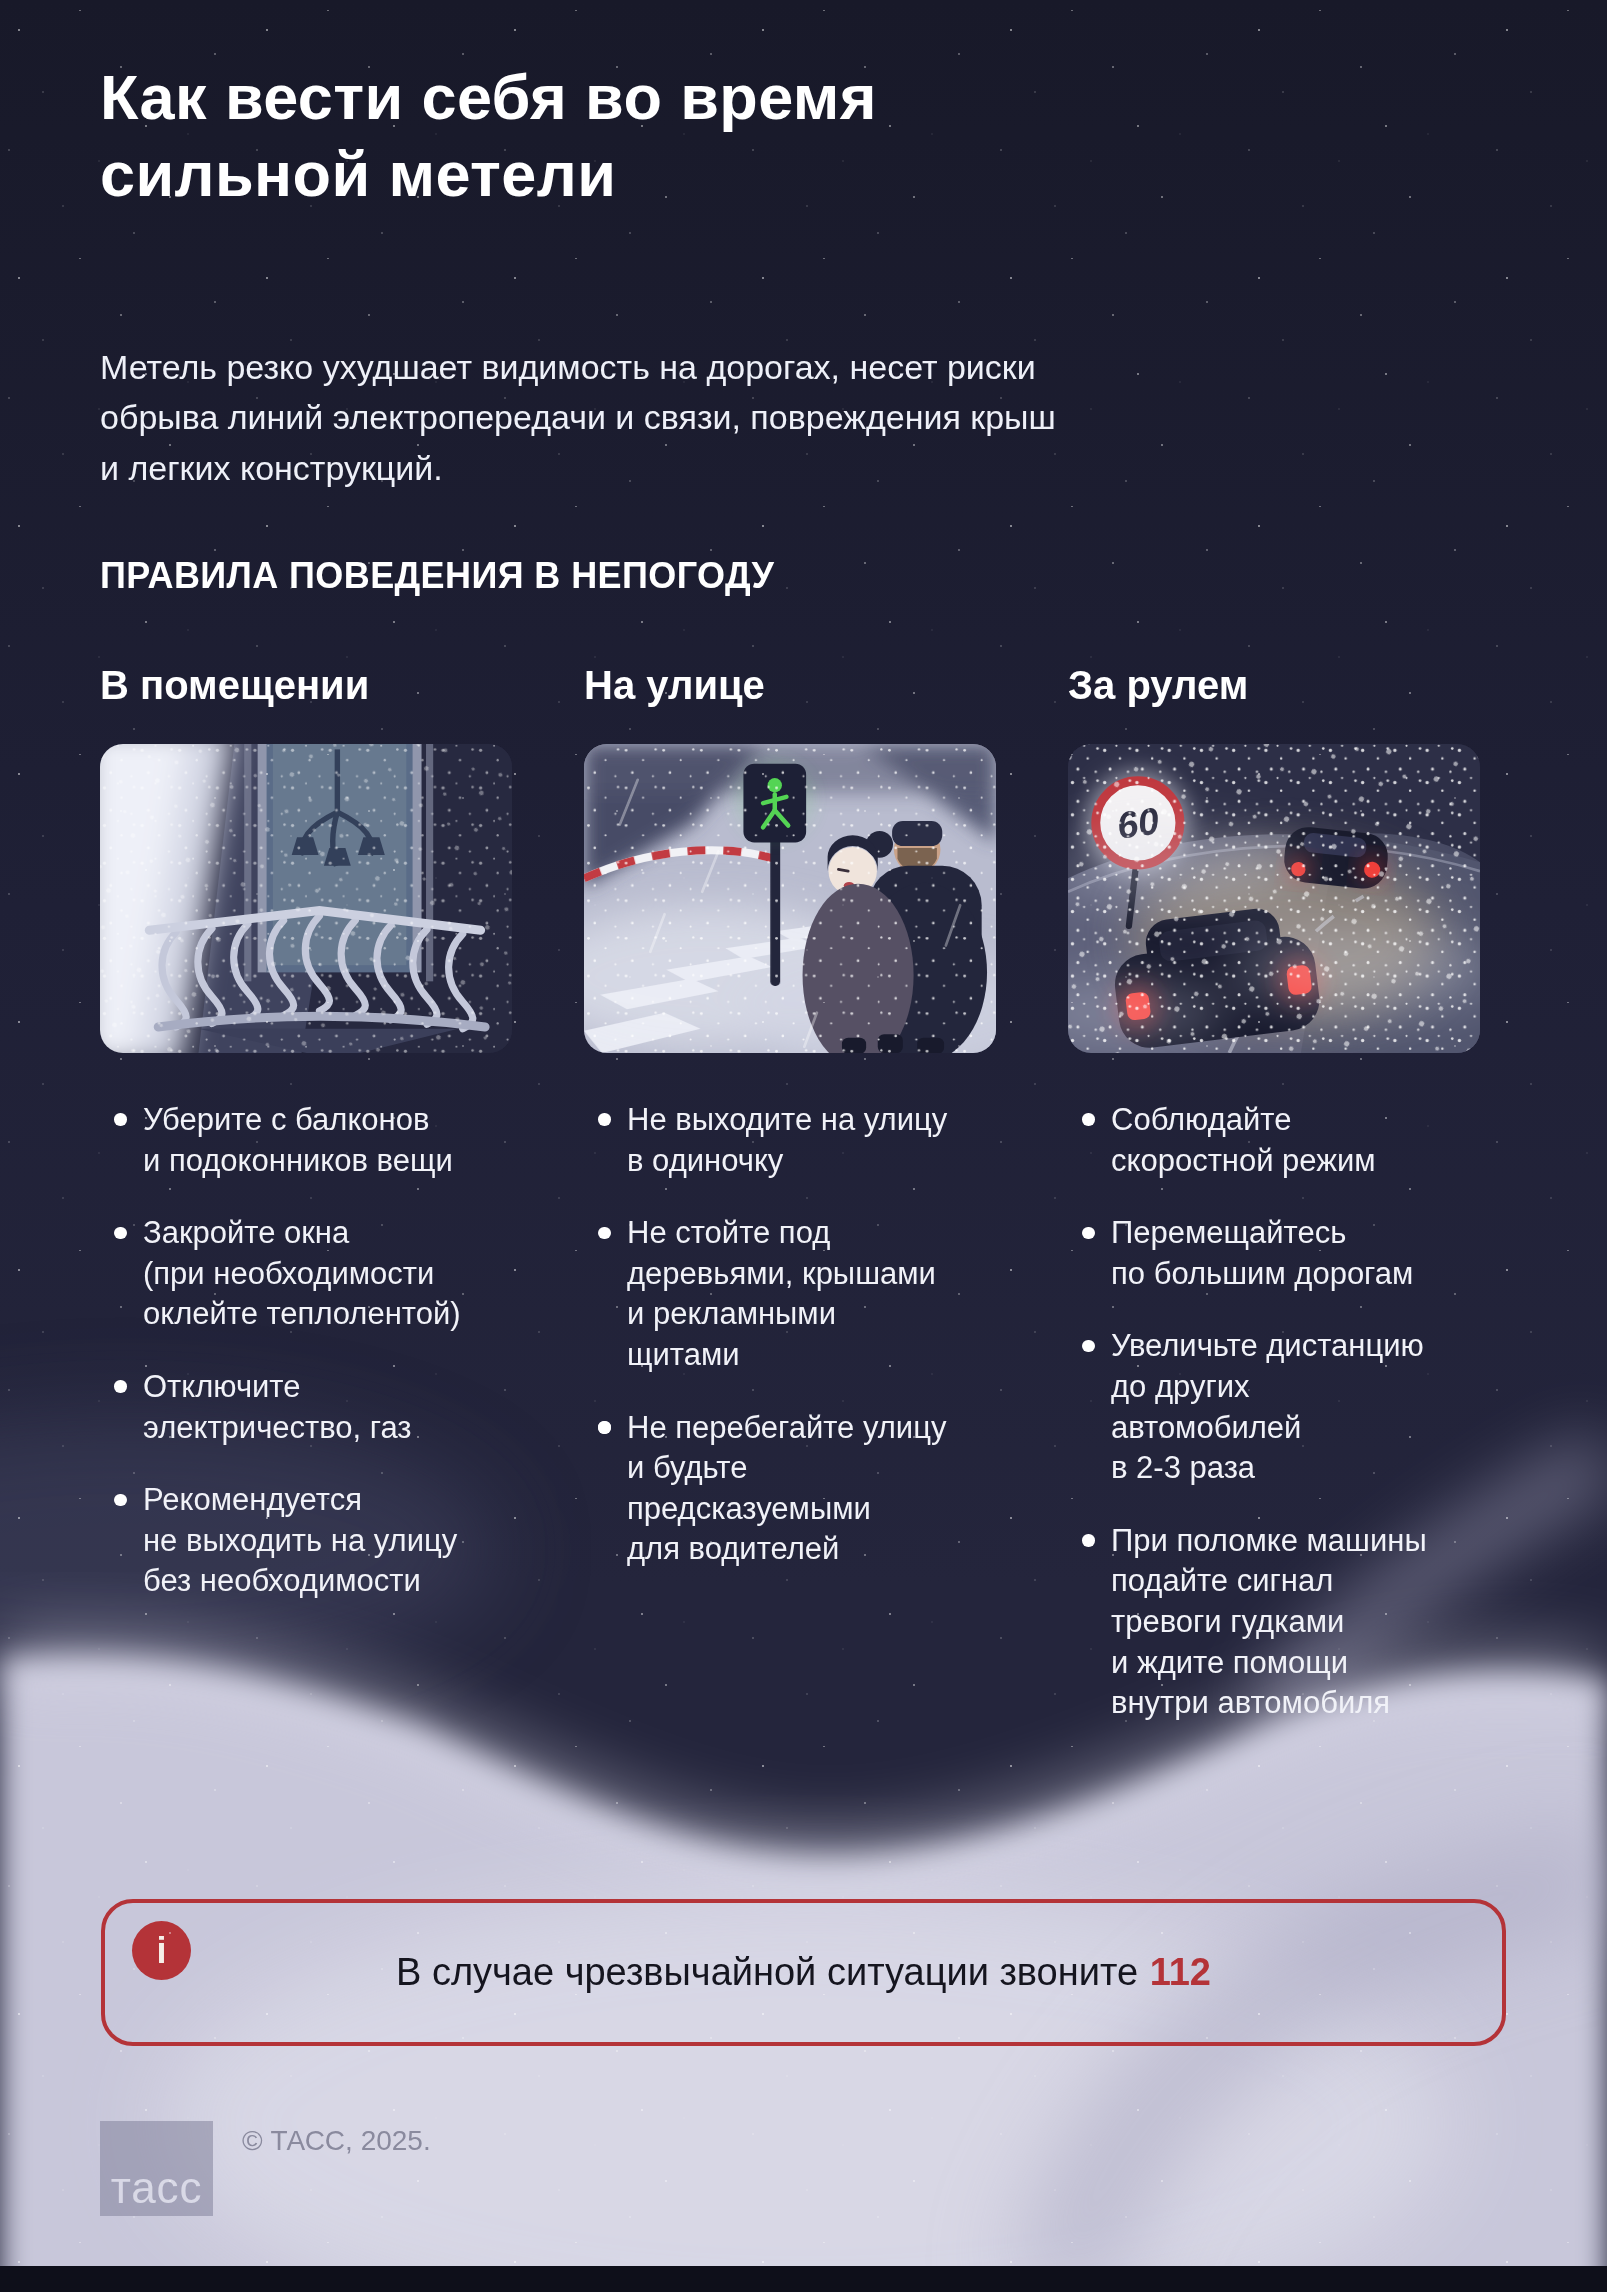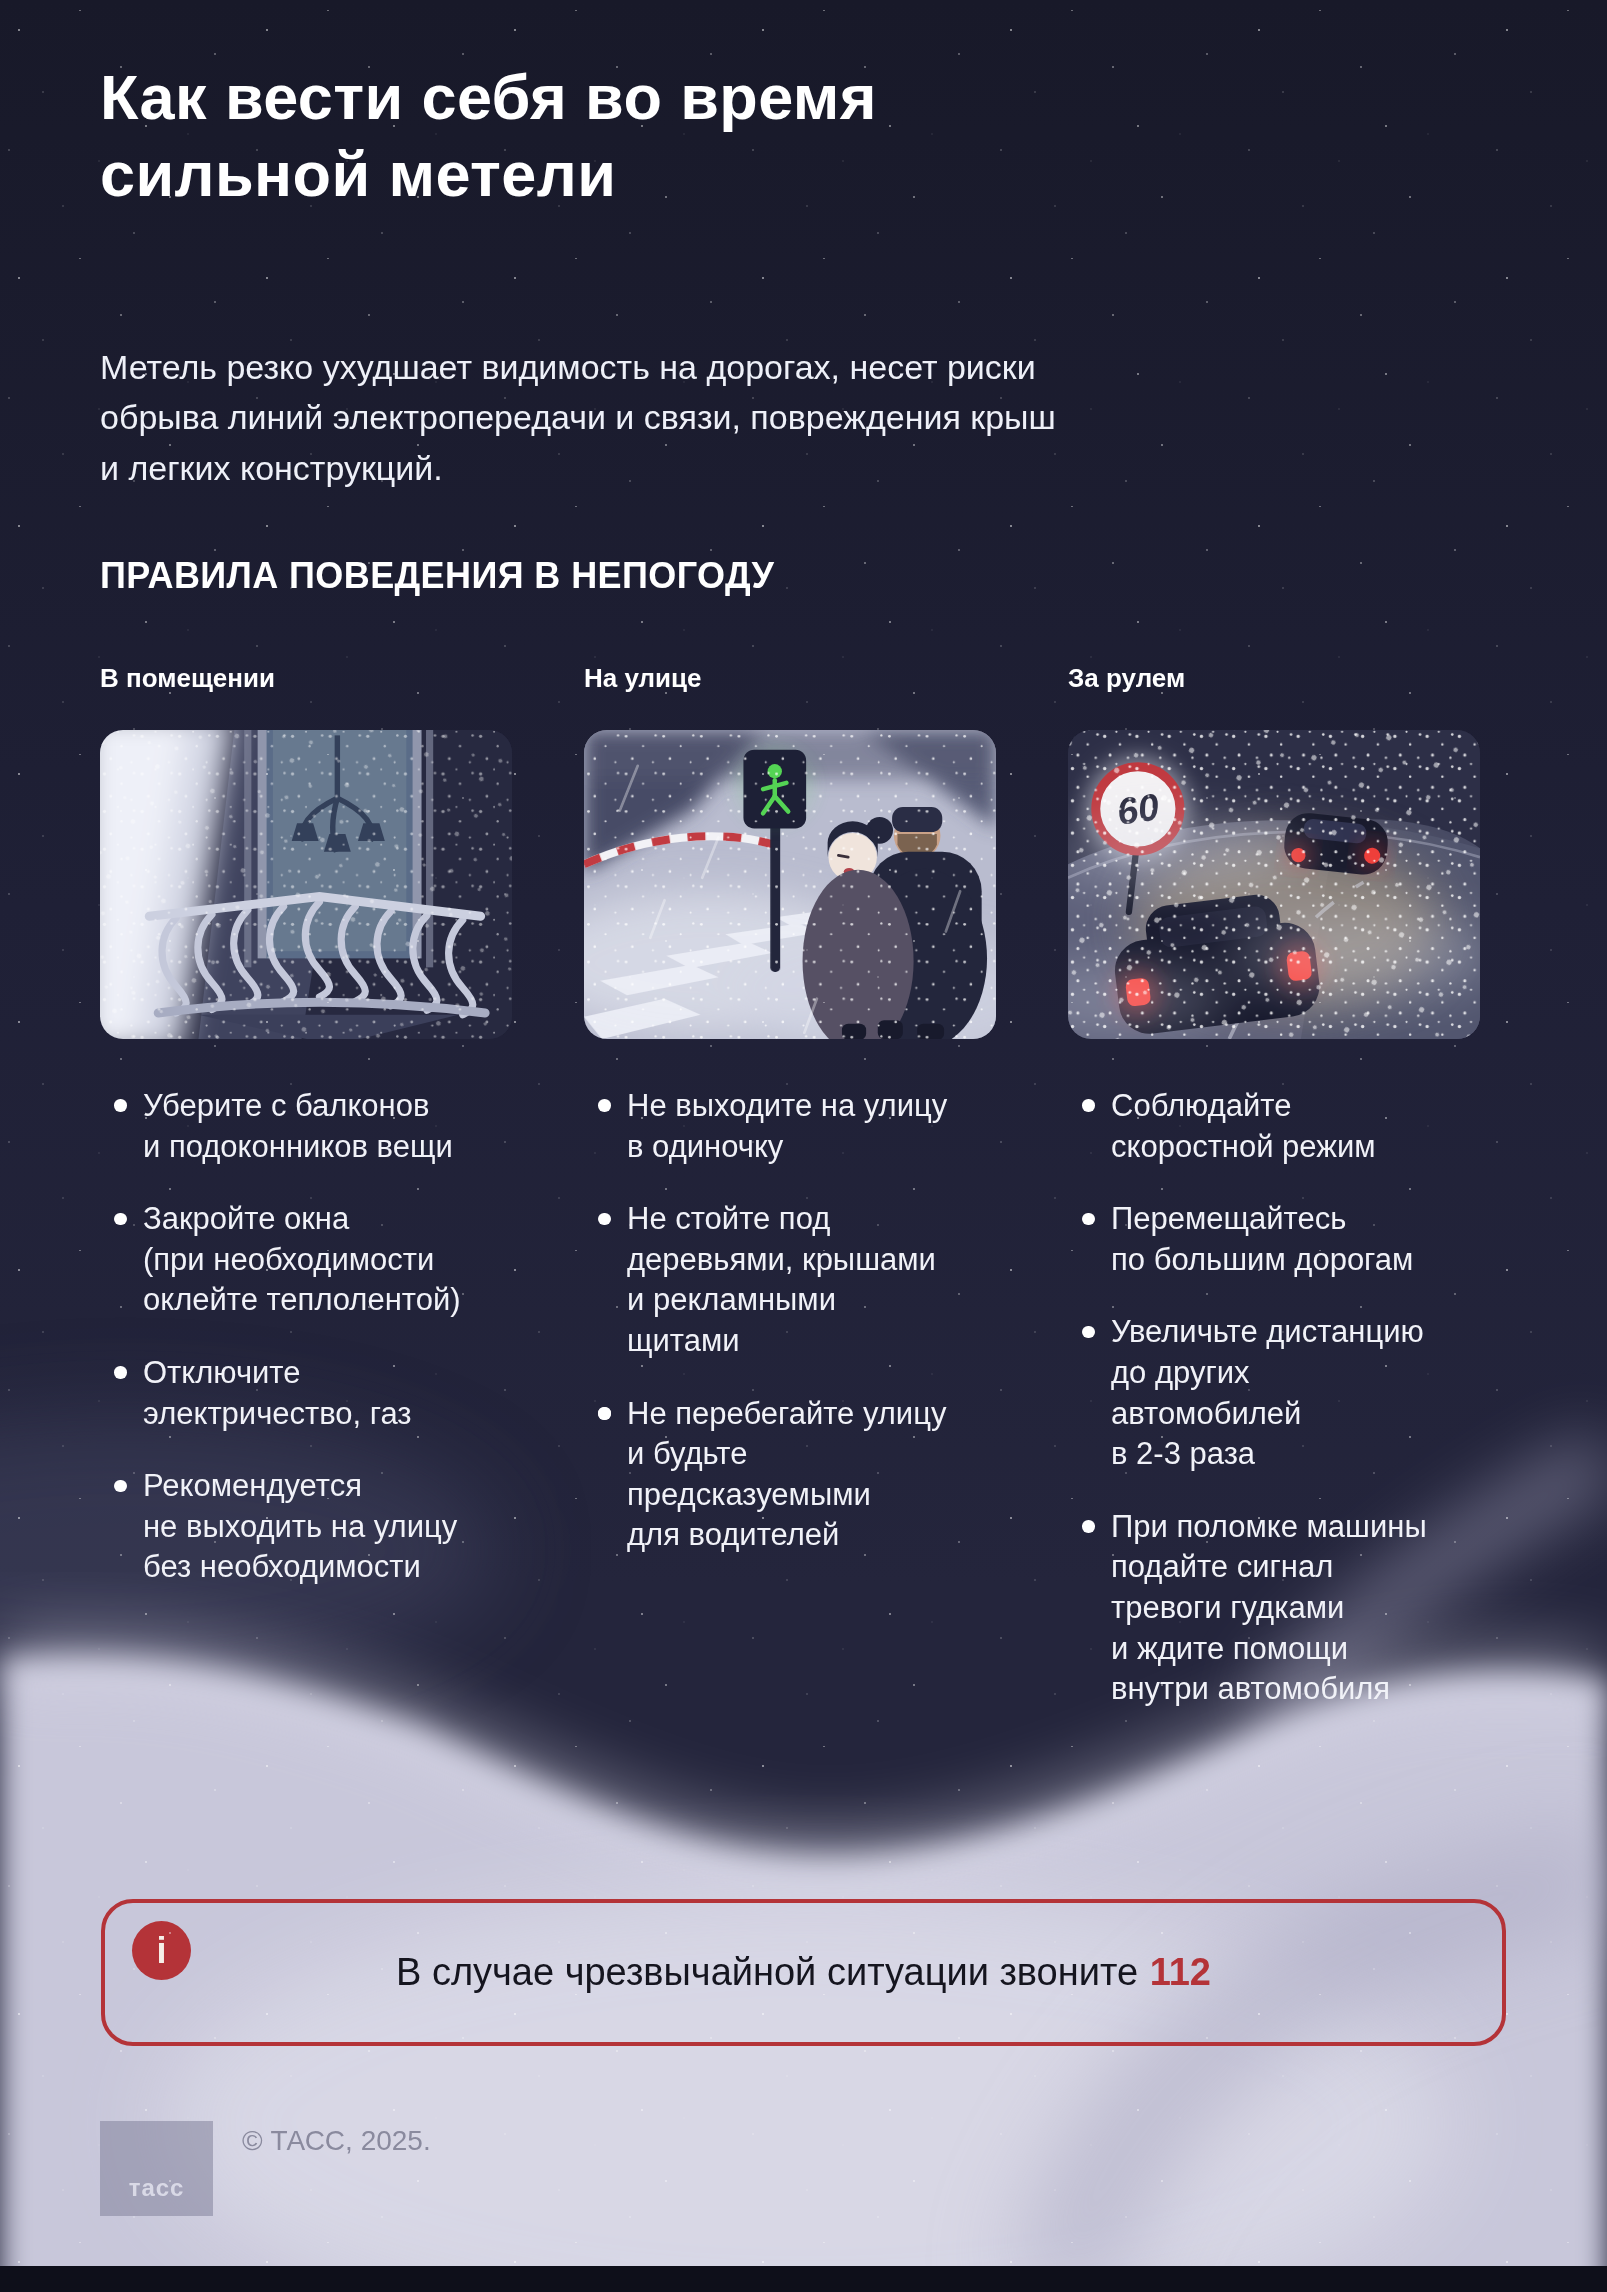--- a/index.html
+++ b/index.html
@@ -23,21 +23,21 @@
     position:absolute;left:100px;top:342px;margin:0;
     font-size:34px;line-height:1.48;font-weight:400;color:#eef0f8;
     white-space:pre-line;
   }
   .section-header{
     position:absolute;left:100px;top:555px;
     font-size:36px;font-weight:700;color:#ffffff;letter-spacing:0.4px;
   }
   .col{position:absolute;top:663px;width:412px;}
   .col-0{left:100px;} .col-1{left:584px;} .col-2{left:1068px;}
-  .col-header{font-size:26px;font-weight:700;color:#ffffff;}
+  .col-header{font-size:40px;font-weight:700;color:#ffffff;}
   .illust{
     position:relative;margin-top:36px;width:412px;height:309px;
     border-radius:23px;overflow:hidden;background:#272940;
   }
   .illust svg{display:block;}
   .bullets{list-style:none;margin:47px 0 0 0;padding:0;}
   .bullets li{
     position:relative;padding-left:43px;margin-bottom:32px;
     font-size:31px;line-height:1.31;color:#f1f2f8;white-space:pre-line;
   }
@@ -62,21 +62,21 @@
     font-size:38px;line-height:1.47;color:#15151f;text-align:right;
   }
   .alert-num{font-weight:700;color:#b43338;margin-left:11.6px;}
 
   .footer{position:absolute;left:100px;top:2121px;display:flex;z-index:4;}
   .tass-logo{
     width:113px;height:95px;background:rgba(130,130,155,.55);
     display:flex;align-items:center;justify-content:center;
   }
   .tass-logo span{
-    font-size:24px;font-weight:700;color:rgba(235,235,245,.75);letter-spacing:0.9px;margin-top:39px;
+    font-size:44px;font-weight:400;color:rgba(235,235,245,.75);letter-spacing:0.9px;margin-top:39px;
   }
   .footer-text{margin-left:29px;padding-top:0;}
   .footer-text div{
     font-size:28px;line-height:1.45;color:#8a8a9e;font-weight:400;
   }
 
   .snow-overlay{
     position:absolute;inset:0;z-index:8;pointer-events:none;opacity:.55;
     background-image:
       radial-gradient(circle 1.8px   at 19px 30px,  rgba(255,255,255,.85) 40%, transparent 70%),

